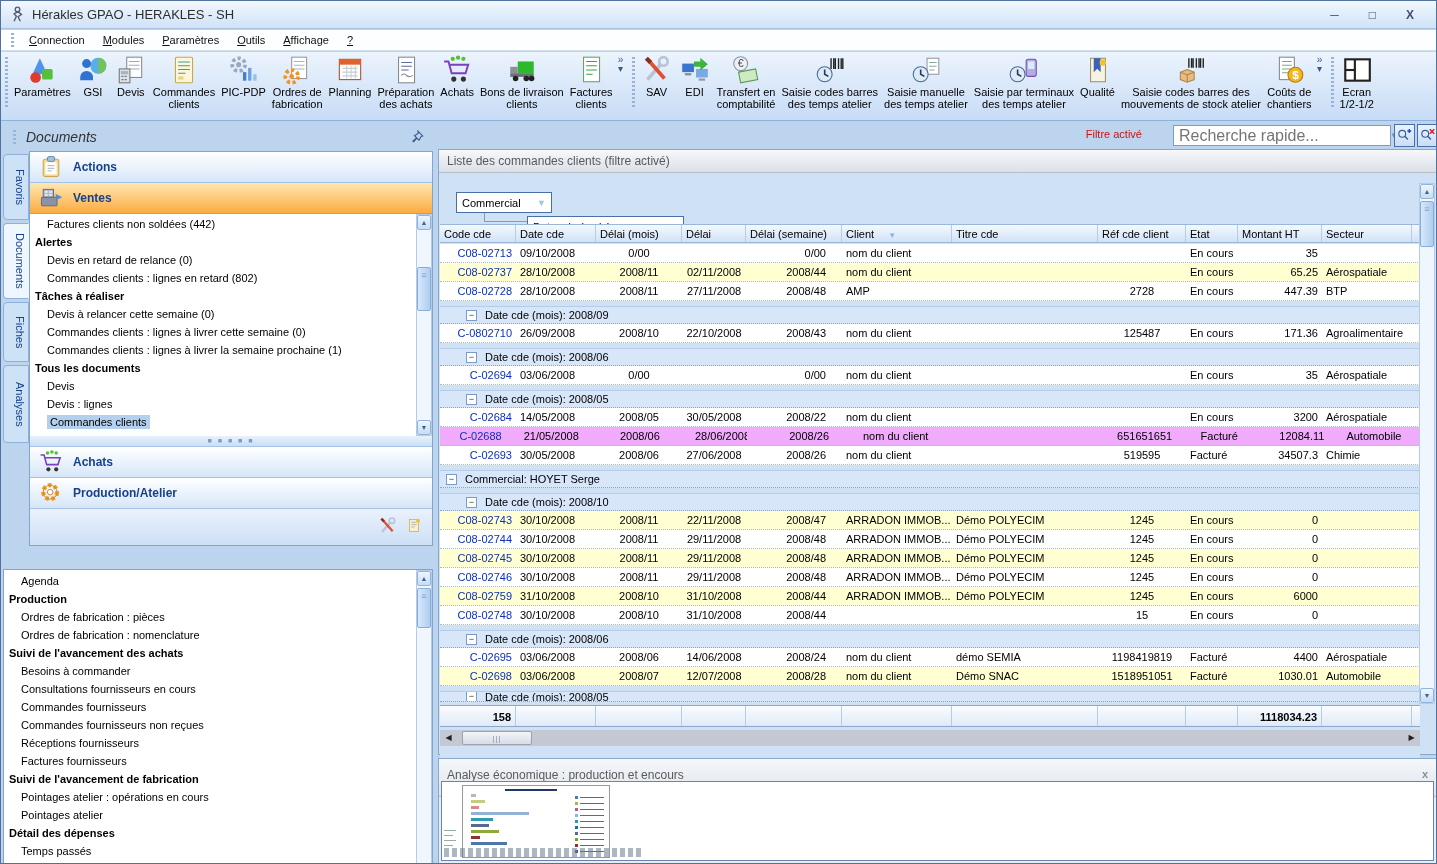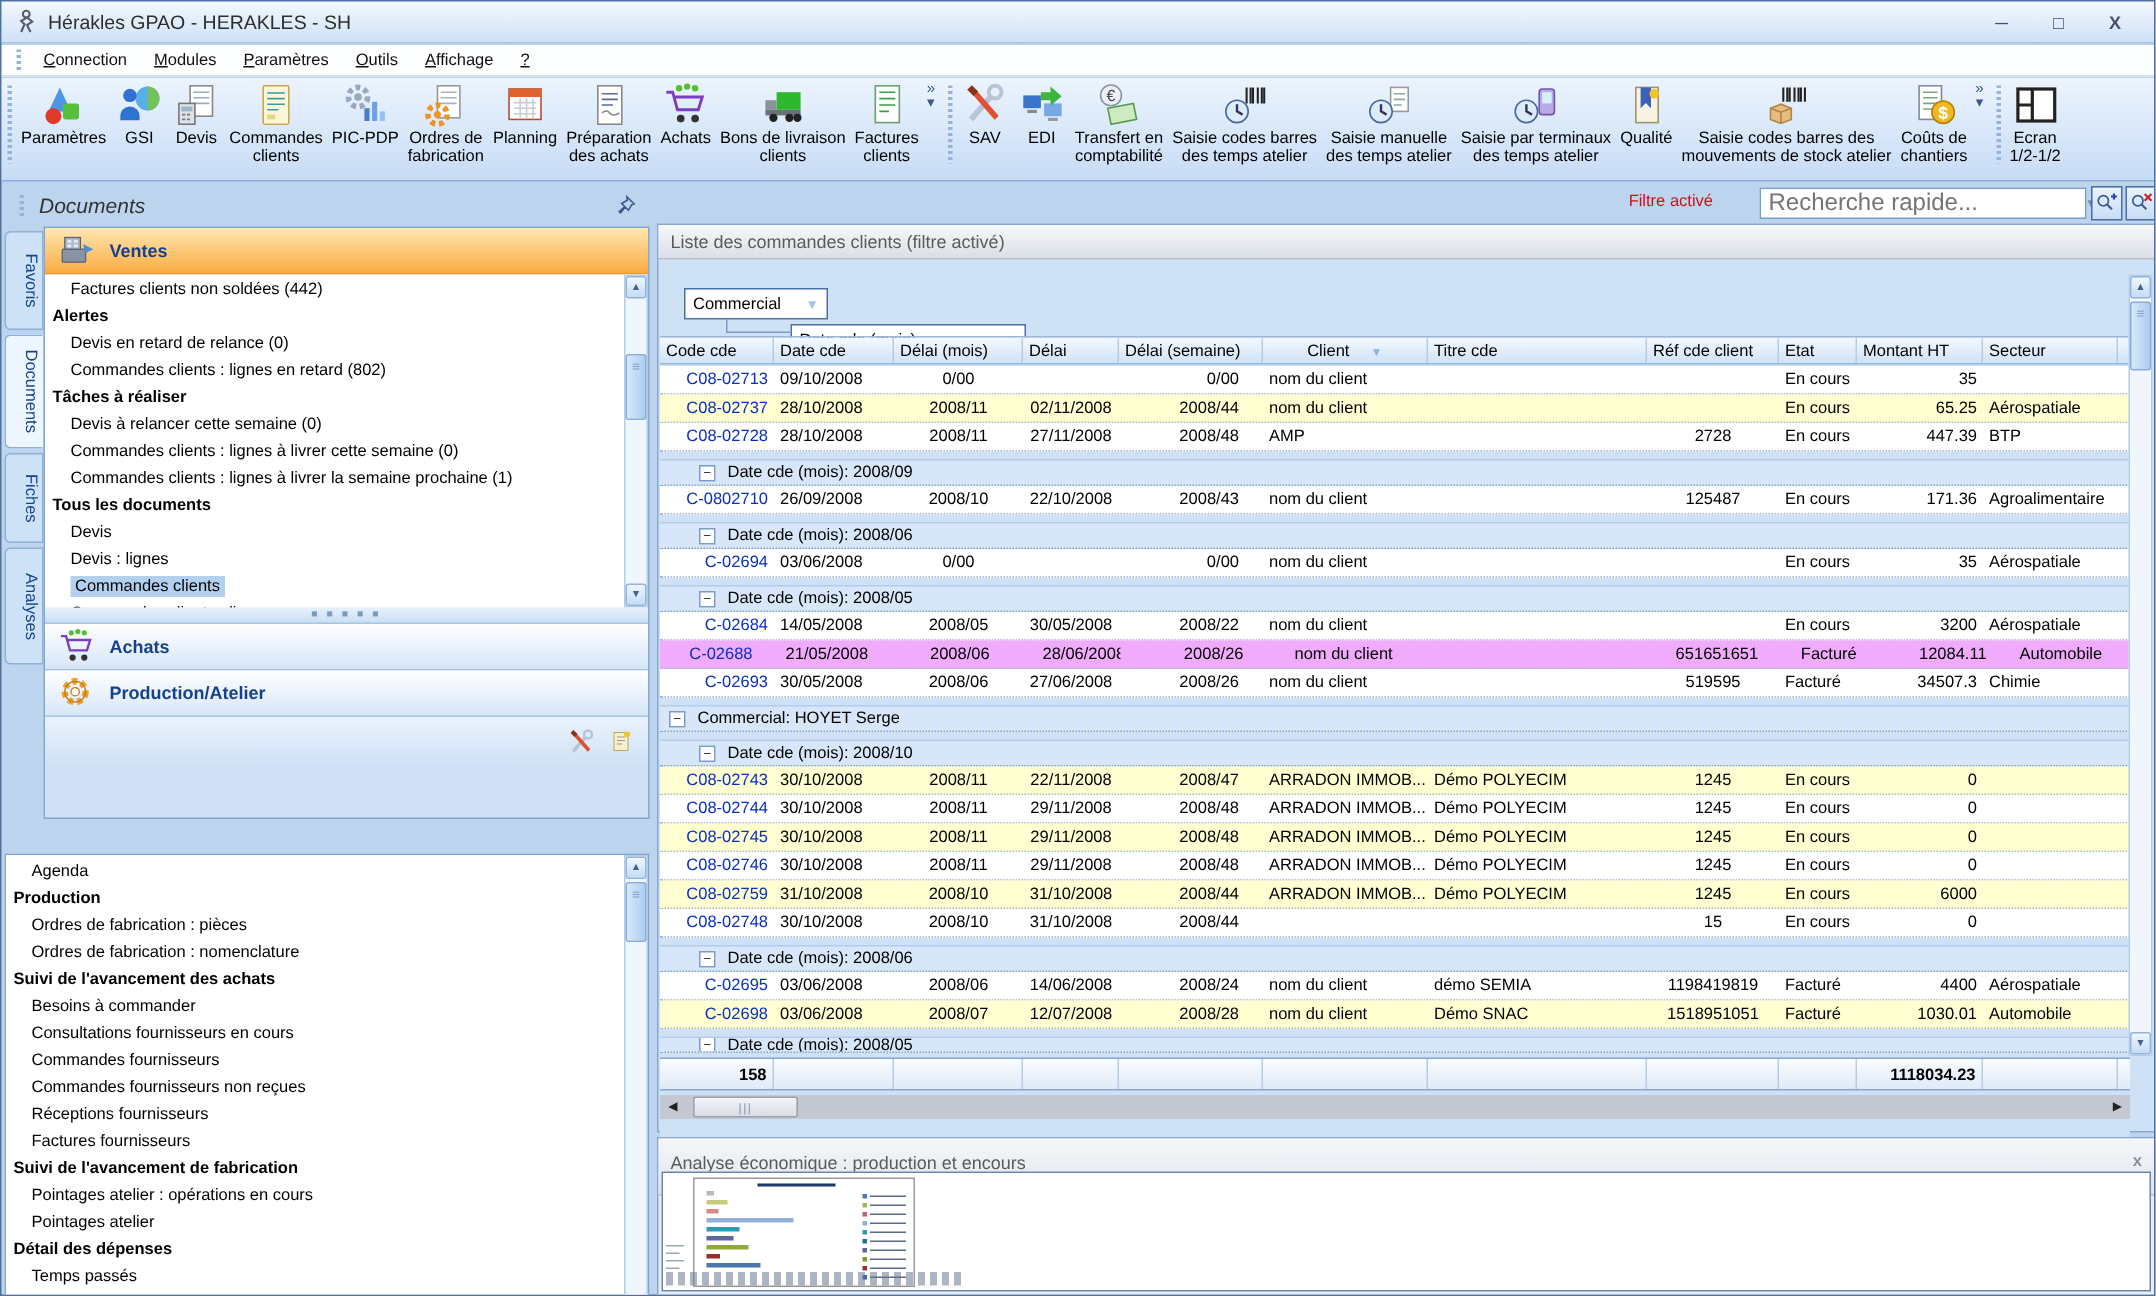--- a/index.html
+++ b/index.html
@@ -403,20 +403,31 @@
   </div>
 
   <div class="tabstrip" id="tabstrip">
       <div class="vtab" style="height: 66px;">Favoris</div>
       <div class="vtab active" style="height: 76px;">Documents</div>
       <div class="vtab" style="height: 60px;">Fiches</div>
       <div class="vtab" style="height: 78px;">Analyses</div>
     </div>
 
   <div class="left-panel">
+    <div class="sec-header">
+      <span class="sicon">
+        <svg viewBox="0 0 30 30">
+            <rect x="6" y="6" width="18" height="20" rx="2" fill="#f6d98e" stroke="#c49c3c"></rect>
+            <rect x="8.5" y="9.5" width="13" height="14" fill="#fff"></rect>
+            <rect x="11" y="3" width="8" height="5.5" rx="1.5" fill="#a2c4e0" stroke="#5a82a8"></rect>
+            <path d="M11 13.5 h8 M11 16.5 h8 M11 19.5 h5" stroke="#9aa6b8"></path>
+          </svg>
+      </span>
+      <span>Actions</span>
+    </div>
     <div class="sec-header orange">
       <span class="sicon">
         <svg viewBox="0 0 30 30">
             <rect x="4" y="14" width="18" height="10" rx="1" fill="#8a93a6" stroke="#5a6375"></rect>
             <rect x="6" y="5" width="12" height="9" fill="#b2bccd" stroke="#5a6375"></rect>
             <rect x="8" y="7" width="3" height="2" fill="#e8eef6"></rect>
             <rect x="13" y="7" width="3" height="2" fill="#e8eef6"></rect>
             <rect x="8" y="10.5" width="3" height="2" fill="#e8eef6"></rect>
             <rect x="13" y="10.5" width="3" height="2" fill="#e8eef6"></rect>
             <path d="M20 10 l8 4 -6 3 z" fill="#4a90d8"></path>
@@ -555,21 +566,21 @@
     <div class="gb-box" style="left:88px; top:66px; width:157px;">
       <span>Date cde (mois)</span>
       <span class="dd">▼</span>
     </div>
     <div class="ghead" id="grid-head">
         <div class="hcell" style="width: 76px;">Code cde</div>
         <div class="hcell" style="width: 80px;">Date cde</div>
         <div class="hcell" style="width: 86px;">Délai (mois)</div>
         <div class="hcell" style="width: 64px;">Délai</div>
         <div class="hcell" style="width: 96px;">Délai (semaine)</div>
-        <div class="hcell" style="width: 110px; text-align: center;">Client<span class="sort">▼</span></div>
+        <div class="hcell" style="width: 110px;">Client<span class="sort">▼</span></div>
         <div class="hcell" style="width: 146px;">Titre cde</div>
         <div class="hcell" style="width: 88px;">Réf cde client</div>
         <div class="hcell" style="width: 52px;">Etat</div>
         <div class="hcell" style="width: 84px;">Montant HT</div>
         <div class="hcell" style="width: 90px;">Secteur</div>
       </div>
     <div class="gridrows" id="grid-rows">
         <div class="grow">
           <div class="gcell link" style="width: 76px; text-align: right;">C08-02713</div>
           <div class="gcell" style="width: 80px; text-align: left;">09/10/2008</div>

